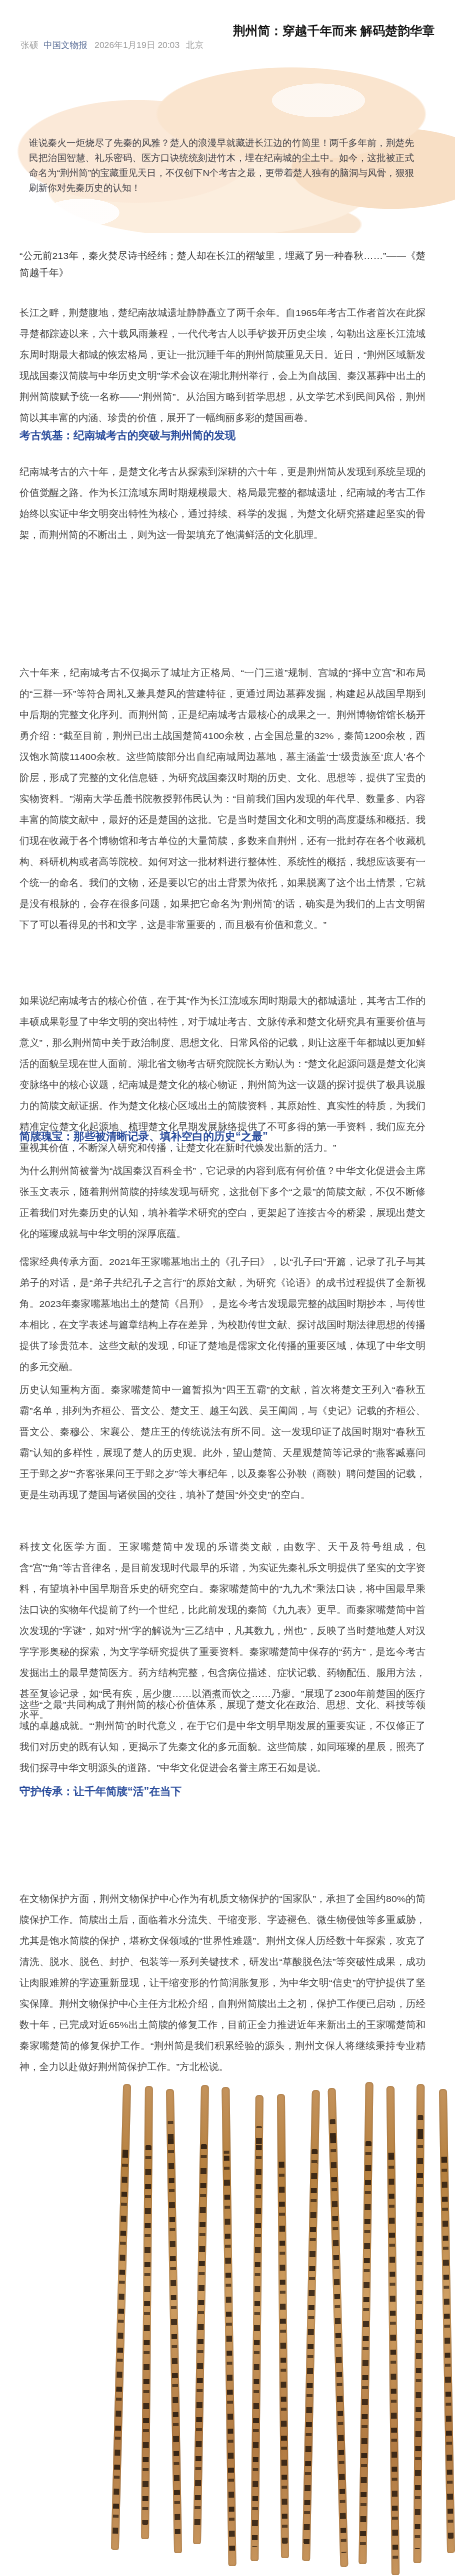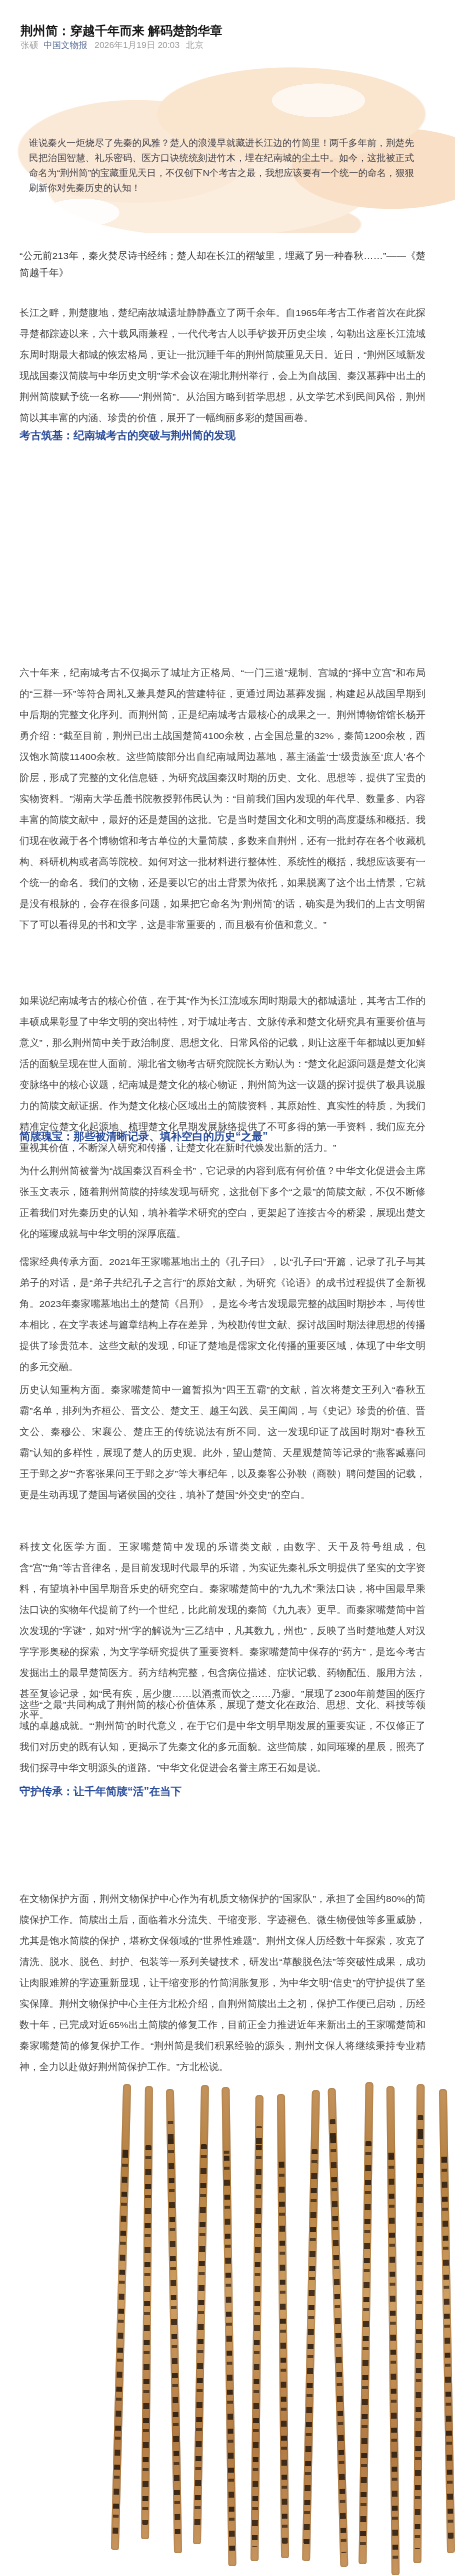--- a/index.html
+++ b/index.html
@@ -9,21 +9,21 @@
   .blob{position:absolute;top:63px;left:0;width:455px;height:170px;pointer-events:none;
     background-image:
       radial-gradient(ellipse 62px 23px at 18% 88%, rgba(255,255,255,.9) 60%, rgba(255,255,255,0) 61%),
       radial-gradient(ellipse 77px 28px at 70% 22%, rgba(255,255,255,.7) 60%, rgba(255,255,255,0) 61%),
       radial-gradient(ellipse 222px 77px at 64% 30%, #fae5cf 60%, rgba(250,229,207,0) 61%),
       radial-gradient(ellipse 196px 85px at 30% 52%, #fbe9d8 60%, rgba(251,233,216,0) 61%),
       radial-gradient(ellipse 165px 67px at 86% 62%, #f8dfc5 60%, rgba(248,223,197,0) 61%),
       radial-gradient(ellipse 258px 77px at 46% 74%, #fceede 62%, rgba(252,238,222,0) 63%),
       radial-gradient(ellipse 134px 36px at 62% 95%, #f9e6d2 58%, rgba(249,230,210,0) 60%);}
   .title{position:absolute;top:14.4px;left:20.6px;width:414px;font-size:12.4px;line-height:17.5px;
-         font-weight:bold;color:#171717;}
+         font-weight:bold;color:#171717;text-align:right;}
   .byline{position:absolute;top:40px;left:20.6px;width:414px;font-size:8.8px;color:#9b9b9b;}
   .byline .src{color:#576b95;margin:0 7.2px 0 5.2px;}
   .byline .loc{margin-left:6.2px;}
   .lead{position:absolute;left:29px;width:385px;font-size:9.3px;line-height:15px;color:#3c3c44;text-align:justify;}
   .quote{position:absolute;left:19.6px;width:406px;font-size:9.8px;line-height:17.5px;color:#333;text-align:justify;}
   .para{position:absolute;left:19.6px;width:406px;font-size:9.8px;line-height:21px;color:#3d3d3d;text-align:justify;}
   .h2{position:absolute;left:19.6px;width:406px;font-size:10.8px;line-height:15.5px;font-weight:bold;color:#2b4d9c;}
   
   .fig1{position:absolute;top:2071px;left:20.6px;width:414px;height:507px;background:#fff;}
   .slip{position:absolute;width:7.7px;border-radius:3.6px 3.6px 2.6px 2.6px;
@@ -43,36 +43,37 @@
 <div class="page">
 
   <div class="blob"></div>
 
   <h1 class="title">荆州简：穿越千年而来 解码楚韵华章</h1>
 
   <div class="byline">
     <span>张硕</span><span class="src">中国文物报</span><span>2026年1月19日 20:03</span><span class="loc">北京</span>
   </div>
 
-  <p class="lead" style="top:127px">谁说秦火一炬烧尽了先秦的风雅？楚人的浪漫早就藏进长江边的竹简里！两千多年前，荆楚先民把治国智慧、礼乐密码、医方口诀统统刻进竹木，埋在纪南城的尘土中。如今，这批被正式命名为“荆州简”的宝藏重见天日，不仅创下N个考古之最，我想应该要有一个统一的命名，狠狠刷新你对先秦历史的认知！</p>
+  <p class="lead" style="top:127px">谁说秦火一炬烧尽了先秦的风雅？楚人的浪漫早就藏进长江边的竹简里！两千多年前，荆楚先民把治国智慧、礼乐密码、医方口诀统统刻进竹木，埋在纪南城的尘土中。如今，这批被正式命名为“荆州简”的宝藏重见天日，不仅创下N个考古之最，更带着楚人独有的脑洞与风骨，狠狠刷新你对先秦历史的认知！</p>
 
   <p class="quote" style="top:237px">“公元前213年，秦火焚尽诗书经纬；楚人却在长江的褶皱里，埋藏了另一种春秋……”——《楚简越千年》</p>
 
   <p class="para" style="top:292px">长江之畔，荆楚腹地，楚纪南故城遗址静静矗立了两千余年。自1965年考古工作者首次在此探寻楚都踪迹以来，六十载风雨兼程，一代代考古人以手铲拨开历史尘埃，勾勒出这座长江流域东周时期最大都城的恢宏格局，更让一批沉睡千年的荆州简牍重见天日。近日，“荆州区域新发现战国秦汉简牍与中华历史文明”学术会议在湖北荆州举行，会上为自战国、秦汉墓葬中出土的荆州简牍赋予统一名称——“荆州简”。从治国方略到哲学思想，从文学艺术到民间风俗，荆州简以其丰富的内涵、珍贵的价值，展开了一幅绚丽多彩的楚国画卷。</p>
 
   <h2 class="h2" style="top:419px">考古筑基：纪南城考古的突破与荆州简的发现</h2>
 
+  <p class="para" style="top:451px">纪南城考古的六十年，是楚文化考古从探索到深耕的六十年，更是荆州简从发现到系统呈现的价值觉醒之路。作为长江流域东周时期规模最大、格局最完整的都城遗址，纪南城的考古工作始终以实证中华文明突出特性为核心，通过持续、科学的发掘，为楚文化研究搭建起坚实的骨架，而荆州简的不断出土，则为这一骨架填充了饱满鲜活的文化肌理。</p>
   <p class="para" style="top:652px">六十年来，纪南城考古不仅揭示了城址方正格局、“一门三道”规制、宫城的“择中立宫”和布局的“三群一环”等符合周礼又兼具楚风的营建特征，更通过周边墓葬发掘，构建起从战国早期到中后期的完整文化序列。而荆州简，正是纪南城考古最核心的成果之一。荆州博物馆馆长杨开勇介绍：“截至目前，荆州已出土战国楚简4100余枚，占全国总量的32%，秦简1200余枚，西汉饱水简牍11400余枚。这些简牍部分出自纪南城周边墓地，墓主涵盖‘士’级贵族至‘庶人’各个阶层，形成了完整的文化信息链，为研究战国秦汉时期的历史、文化、思想等，提供了宝贵的实物资料。”湖南大学岳麓书院教授郭伟民认为：“目前我们国内发现的年代早、数量多、内容丰富的简牍文献中，最好的还是楚国的这批。它是当时楚国文化和文明的高度凝练和概括。我们现在收藏于各个博物馆和考古单位的大量简牍，多数来自荆州，还有一批封存在各个收藏机构、科研机构或者高等院校。如何对这一批材料进行整体性、系统性的概括，我想应该要有一个统一的命名。我们的文物，还是要以它的出土背景为依托，如果脱离了这个出土情景，它就是没有根脉的，会存在很多问题，如果把它命名为‘荆州简’的话，确实是为我们的上古文明留下了可以看得见的书和文字，这是非常重要的，而且极有价值和意义。”</p>
   <p class="para" style="top:980px">如果说纪南城考古的核心价值，在于其“作为长江流域东周时期最大的都城遗址，其考古工作的丰硕成果彰显了中华文明的突出特性，对于城址考古、文脉传承和楚文化研究具有重要价值与意义”，那么荆州简中关于政治制度、思想文化、日常风俗的记载，则让这座千年都城以更加鲜活的面貌呈现在世人面前。湖北省文物考古研究院院长方勤认为：“楚文化起源问题是楚文化演变脉络中的核心议题，纪南城是楚文化的核心物证，荆州简为这一议题的探讨提供了极具说服力的简牍文献证据。作为楚文化核心区域出土的简牍资料，其原始性、真实性的特质，为我们精准定位楚文化起源地、梳理楚文化早期发展脉络提供了不可多得的第一手资料，我们应充分重视其价值，不断深入研究和传播，让楚文化在新时代焕发出新的活力。”</p>
 
   <h2 class="h2" style="top:1120px">简牍瑰宝：那些被清晰记录、填补空白的历史“之最”</h2>
 
   <p class="para" style="top:1150px">为什么荆州简被誉为“战国秦汉百科全书”，它记录的内容到底有何价值？中华文化促进会主席张玉文表示，随着荆州简牍的持续发现与研究，这批创下多个“之最”的简牍文献，不仅不断修正着我们对先秦历史的认知，填补着学术研究的空白，更架起了连接古今的桥梁，展现出楚文化的璀璨成就与中华文明的深厚底蕴。</p>
   <p class="para" style="top:1241px">儒家经典传承方面。2021年王家嘴墓地出土的《孔子曰》，以“孔子曰”开篇，记录了孔子与其弟子的对话，是“弟子共纪孔子之言行”的原始文献，为研究《论语》的成书过程提供了全新视角。2023年秦家嘴墓地出土的楚简《吕刑》，是迄今考古发现最完整的战国时期抄本，与传世本相比，在文字表述与篇章结构上存在差异，为校勘传世文献、探讨战国时期法律思想的传播提供了珍贵范本。这些文献的发现，印证了楚地是儒家文化传播的重要区域，体现了中华文明的多元交融。</p>
-  <p class="para" style="top:1369px">历史认知重构方面。秦家嘴楚简中一篇暂拟为“四王五霸”的文献，首次将楚文王列入“春秋五霸”名单，排列为齐桓公、晋文公、楚文王、越王勾践、吴王阖闾，与《史记》珍贵的价值、晋文公、秦穆公、宋襄公、楚庄王的传统说法有所不同。这一发现印证了战国时期对“春秋五霸”认知的多样性，展现了楚人的历史观。此外，望山楚简、天星观楚简等记录的“燕客臧嘉问王于郢之岁”“齐客张果问王于郢之岁”等大事纪年，以及秦客公孙鞅（商鞅）聘问楚国的记载，更是生动再现了楚国与诸侯国的交往，填补了楚国“外交史”的空白。</p>
+  <p class="para" style="top:1369px">历史认知重构方面。秦家嘴楚简中一篇暂拟为“四王五霸”的文献，首次将楚文王列入“春秋五霸”名单，排列为齐桓公、晋文公、楚文王、越王勾践、吴王阖闾，与《史记》记载的齐桓公、晋文公、秦穆公、宋襄公、楚庄王的传统说法有所不同。这一发现印证了战国时期对“春秋五霸”认知的多样性，展现了楚人的历史观。此外，望山楚简、天星观楚简等记录的“燕客臧嘉问王于郢之岁”“齐客张果问王于郢之岁”等大事纪年，以及秦客公孙鞅（商鞅）聘问楚国的记载，更是生动再现了楚国与诸侯国的交往，填补了楚国“外交史”的空白。</p>
   <p class="para" style="top:1526px">科技文化医学方面。王家嘴楚简中发现的乐谱类文献，由数字、天干及符号组成，包含“宫”“角”等古音律名，是目前发现时代最早的乐谱，为实证先秦礼乐文明提供了坚实的文字资料，有望填补中国早期音乐史的研究空白。秦家嘴楚简中的“九九术”乘法口诀，将中国最早乘法口诀的实物年代提前了约一个世纪，比此前发现的秦简《九九表》更早。而秦家嘴楚简中首次发现的“字谜”，如对“州”字的解说为“三乙结中，凡其数九，州也”，反映了当时楚地楚人对汉字字形奥秘的探索，为文字学研究提供了重要资料。秦家嘴楚简中保存的“药方”，是迄今考古发掘出土的最早楚简医方。药方结构完整，包含病位描述、症状记载、药物配伍、服用方法，甚至复诊记录，如“民有疾，居少腹……以酒煮而饮之……乃瘳。”展现了2300年前楚国的医疗水平。</p>
   <p class="para" style="top:1684px">这些“之最”共同构成了荆州简的核心价值体系，展现了楚文化在政治、思想、文化、科技等领域的卓越成就。“‘荆州简’的时代意义，在于它们是中华文明早期发展的重要实证，不仅修正了我们对历史的既有认知，更揭示了先秦文化的多元面貌。这些简牍，如同璀璨的星辰，照亮了我们探寻中华文明源头的道路。”中华文化促进会名誉主席王石如是说。</p>
 
   <h2 class="h2" style="top:1775px">守护传承：让千年简牍“活”在当下</h2>
 
   <p class="para" style="top:1878px">在文物保护方面，荆州文物保护中心作为有机质文物保护的“国家队”，承担了全国约80%的简牍保护工作。简牍出土后，面临着水分流失、干缩变形、字迹褪色、微生物侵蚀等多重威胁，尤其是饱水简牍的保护，堪称文保领域的“世界性难题”。荆州文保人历经数十年探索，攻克了清洗、脱水、脱色、封护、包装等一系列关键技术，研发出“草酸脱色法”等突破性成果，成功让肉眼难辨的字迹重新显现，让干缩变形的竹简润胀复形，为中华文明“信史”的守护提供了坚实保障。荆州文物保护中心主任方北松介绍，自荆州简牍出土之初，保护工作便已启动，历经数十年，已完成对近65%出土简牍的修复工作，目前正全力推进近年来新出土的王家嘴楚简和秦家嘴楚简的修复保护工作。“荆州简是我们积累经验的源头，荆州文保人将继续秉持专业精神，全力以赴做好荆州简保护工作。”方北松说。</p>
 
   <figure class="fig1">
     <div class="slip" style="left:56px;top:5.2px;height:466px;transform:rotate(1.5deg)"></div>
     <div class="slip" style="left:82px;top:7.2px;height:453px;transform:rotate(.5deg)"></div>

